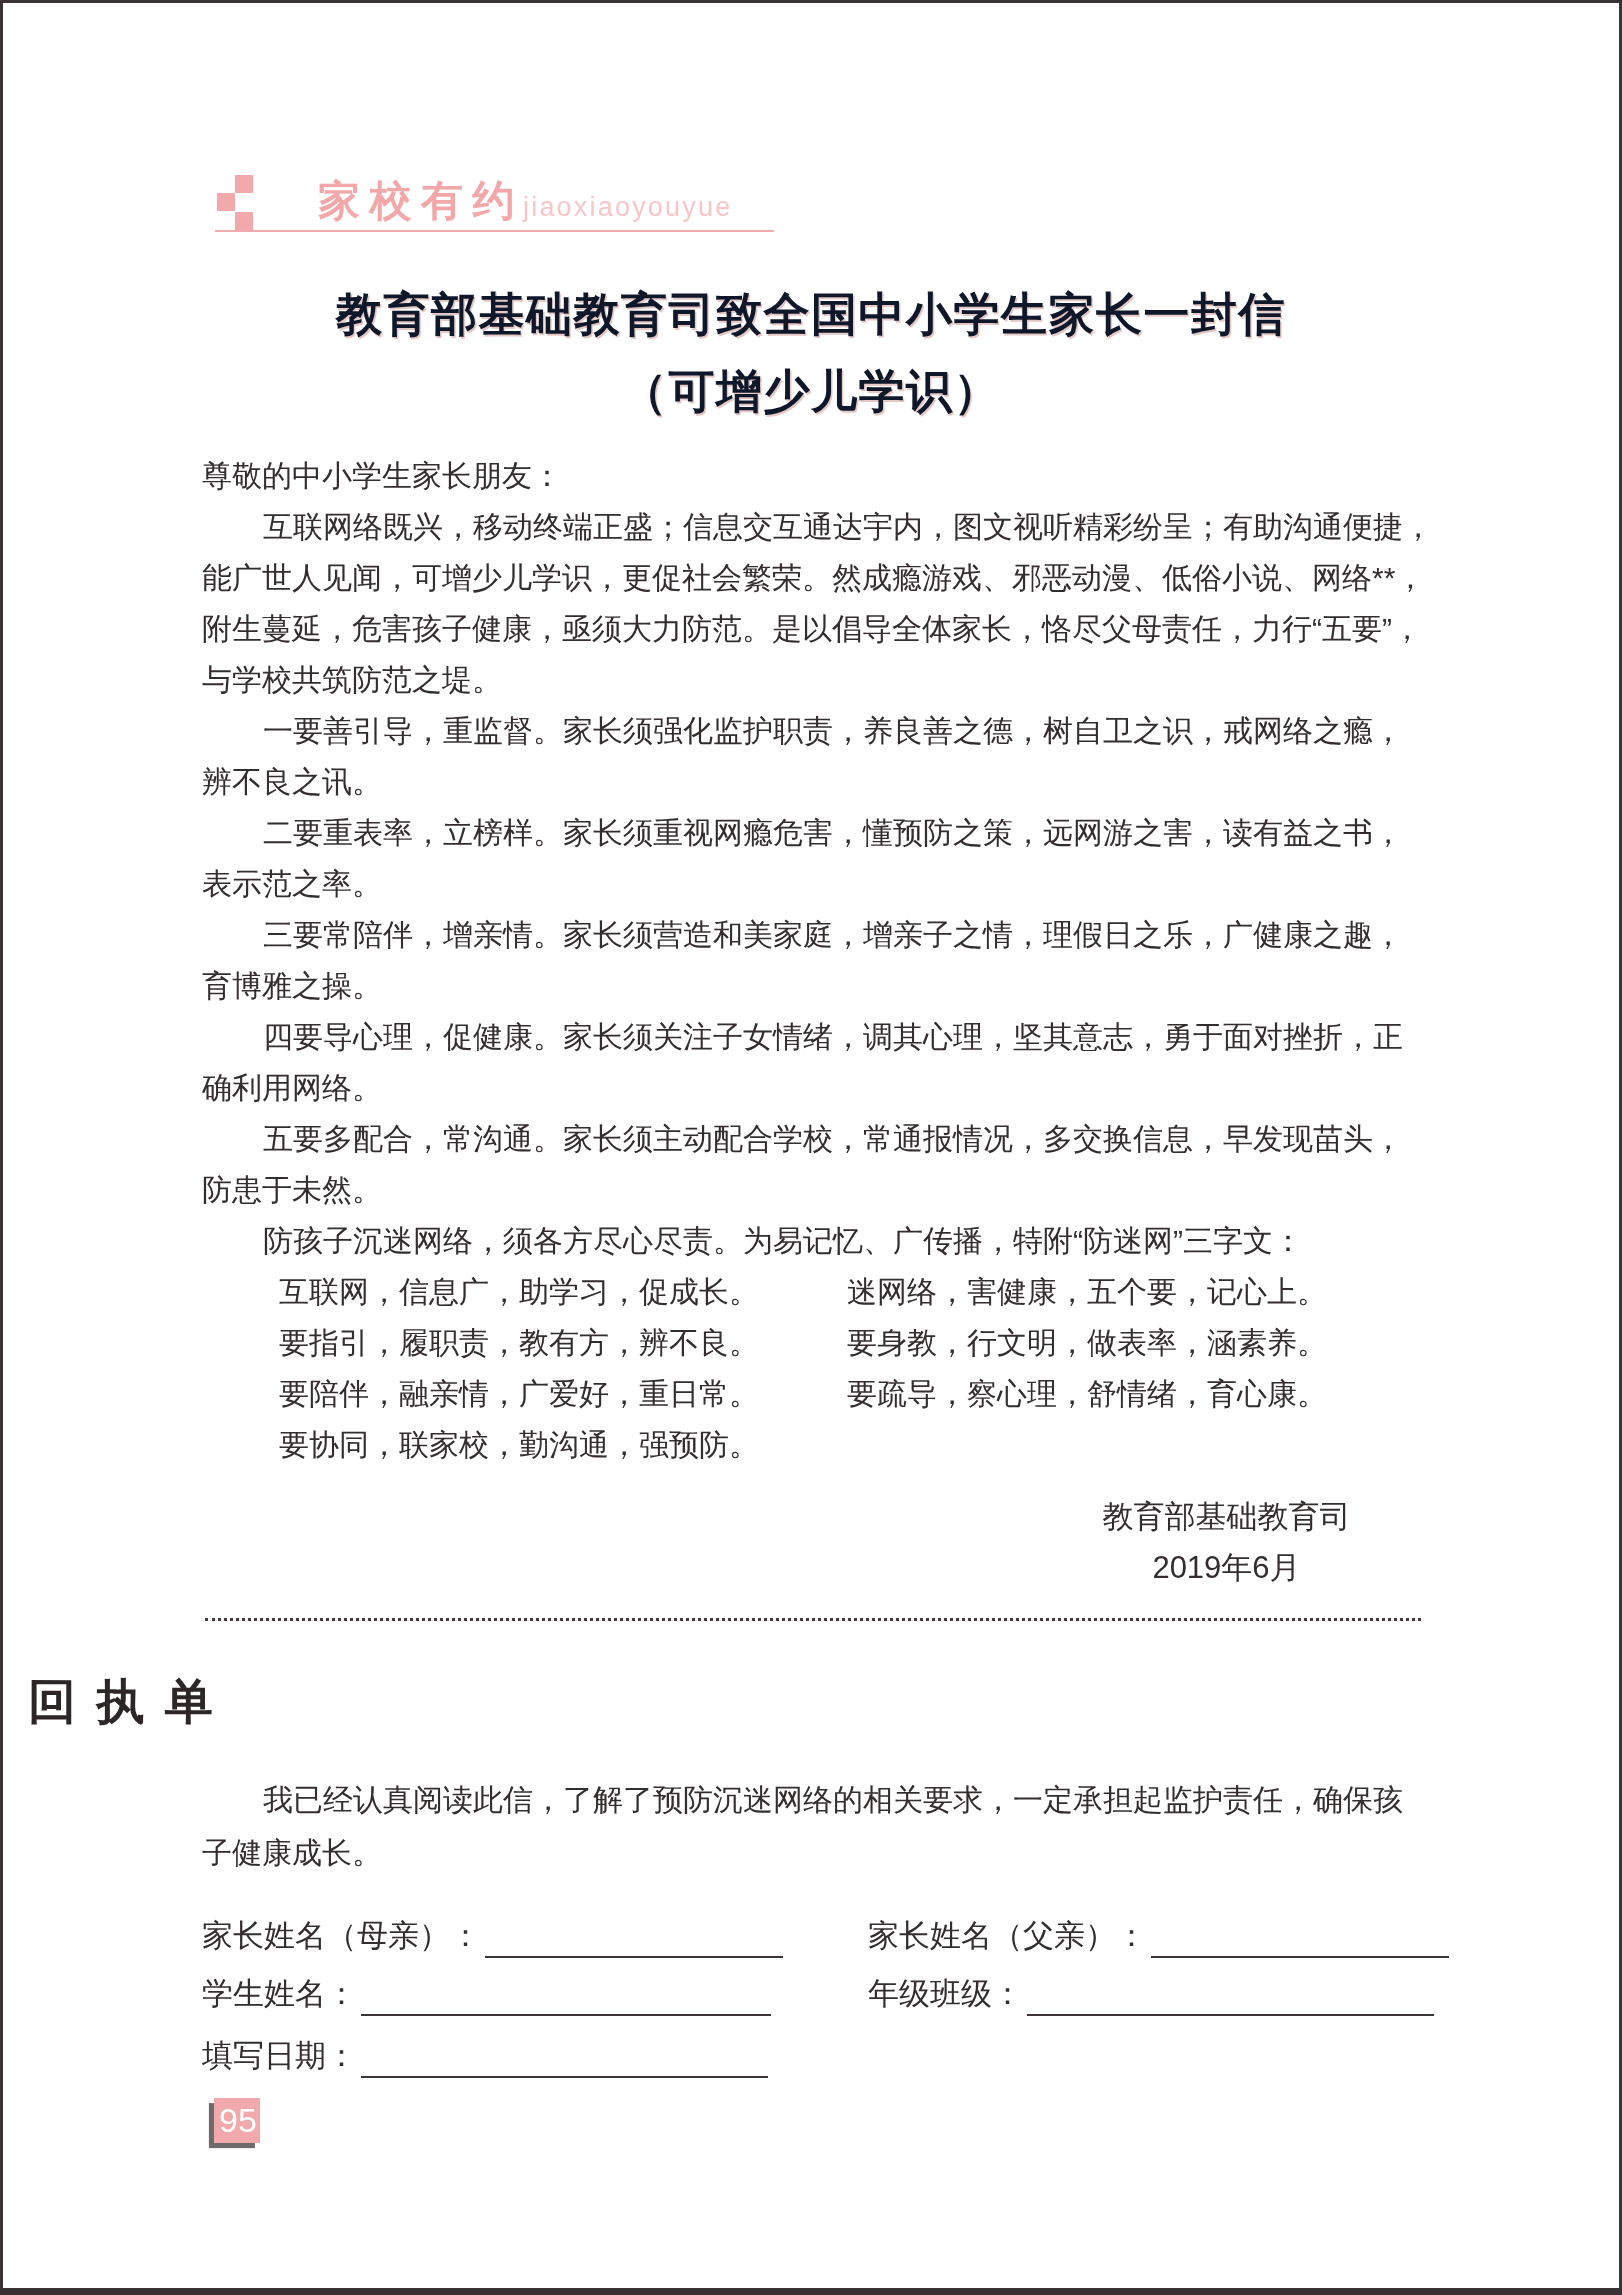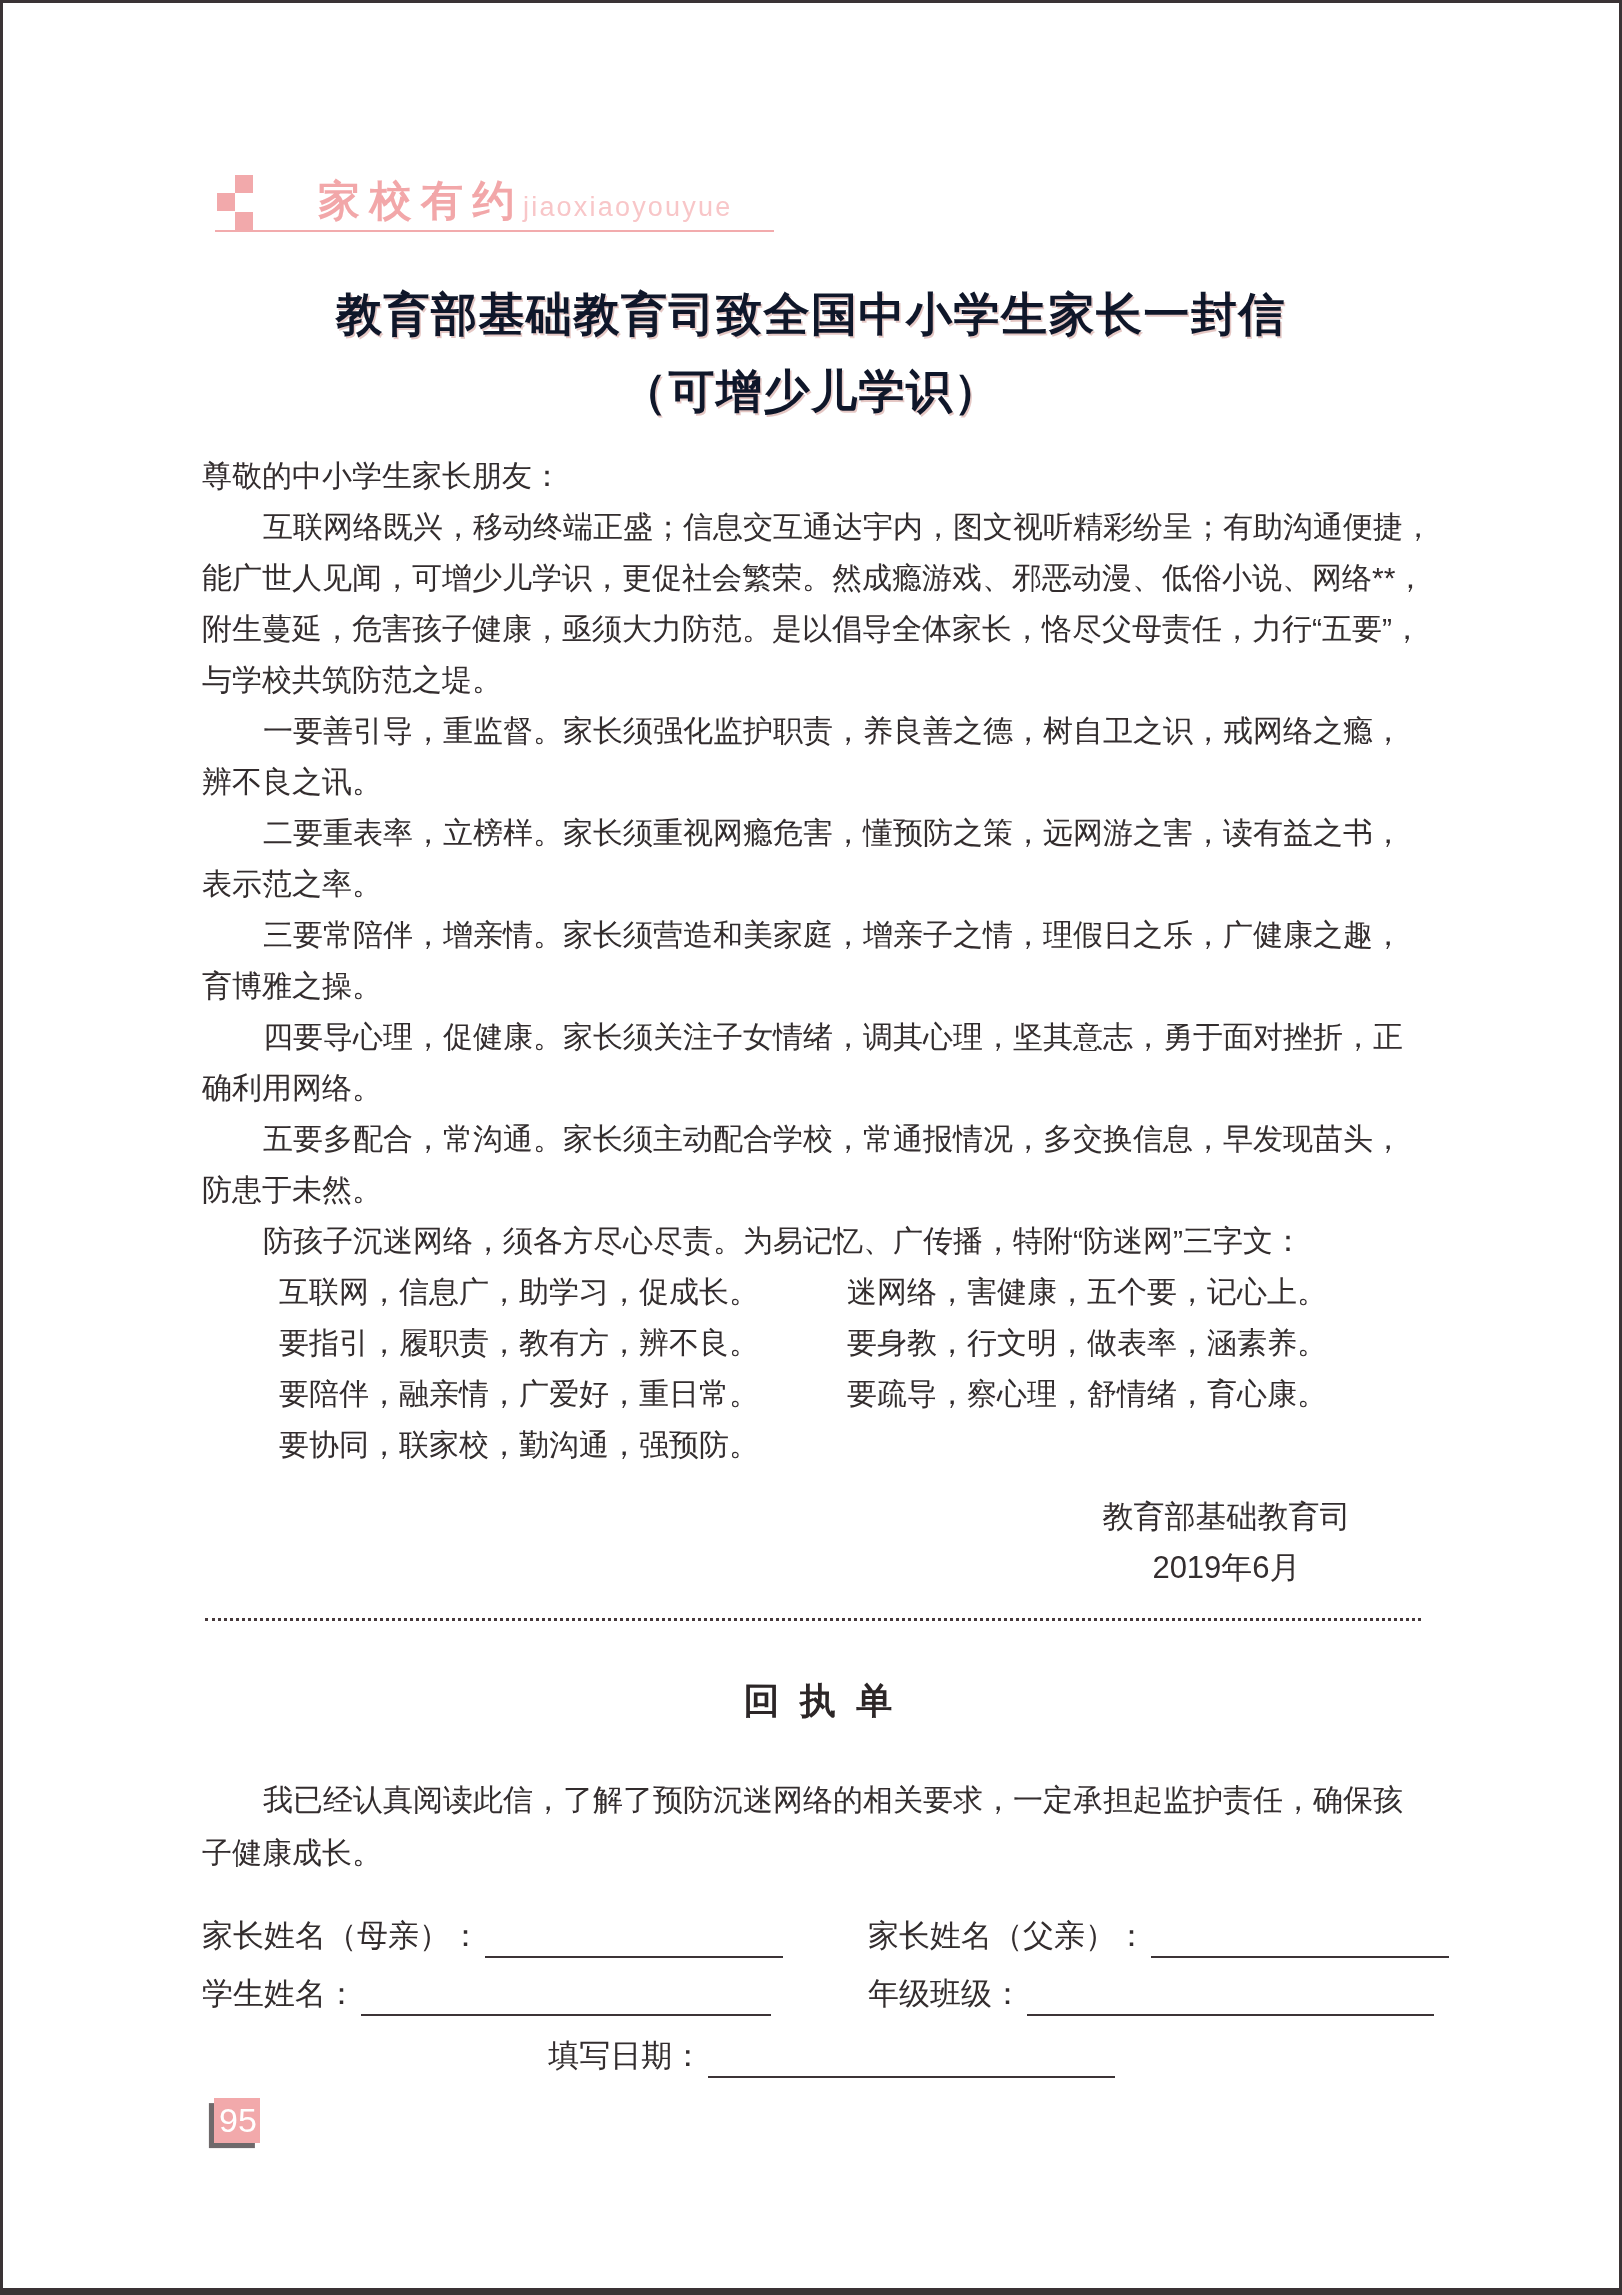--- a/index.html
+++ b/index.html
@@ -55,36 +55,36 @@
     position:absolute;left:1095px;top:1488px;width:257px;
     text-align:center;font-size:31px;line-height:51px;white-space:nowrap;
   }
   
   .dotted-rule{
     position:absolute;left:202px;top:1615px;width:1216px;height:0;
     border-top:3.7px dotted #46393b;
   }
   
   .receipt-heading{
-    position:absolute;left:0;top:1671px;width:100%;text-align:center;
+    position:absolute;left:0;top:1671px;width:100%;
     font-family:"Liberation Serif", serif;font-weight:700;
-    font-size:36px;line-height:55px;letter-spacing:20.4px;padding-left:34px;
+    font-size:48px;line-height:55px;letter-spacing:20.4px;padding-left:25px;
     box-sizing:border-box;color:#2c2627;white-space:nowrap;
   }
   .receipt-body{position:absolute;left:199px;top:1770px;width:1259px;}
   .rline{height:53px;line-height:53px;font-size:30px;white-space:nowrap;}
   .rline.ind{padding-left:61px;}
   .form-row{
     position:absolute;left:199px;width:1259px;height:51px;
     line-height:51px;font-size:31px;white-space:nowrap;
   }
   .form-row .right-col{position:absolute;left:666px;top:0;}
   .row1{top:1907px;}
   .row2{top:1965px;}
-  .row3{top:2027px;text-align:center;}
+  .row3{top:2027px;}
   .blank{
     display:inline-block;border-bottom:2.9px solid #3c3436;
     height:32px;vertical-align:-11.7px;margin-left:4.4px;
   }
   .blank.w-mother{width:298px;}
   .blank.w-father{width:298px;}
   .blank.w-student{width:410px;}
   .blank.w-grade{width:407px;}
   .blank.w-date{width:407px;}
   

